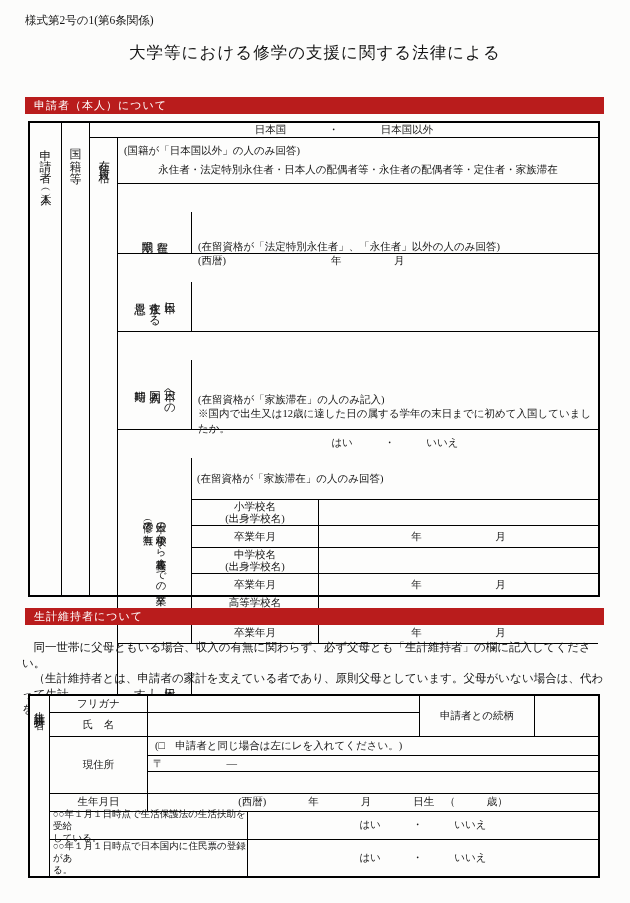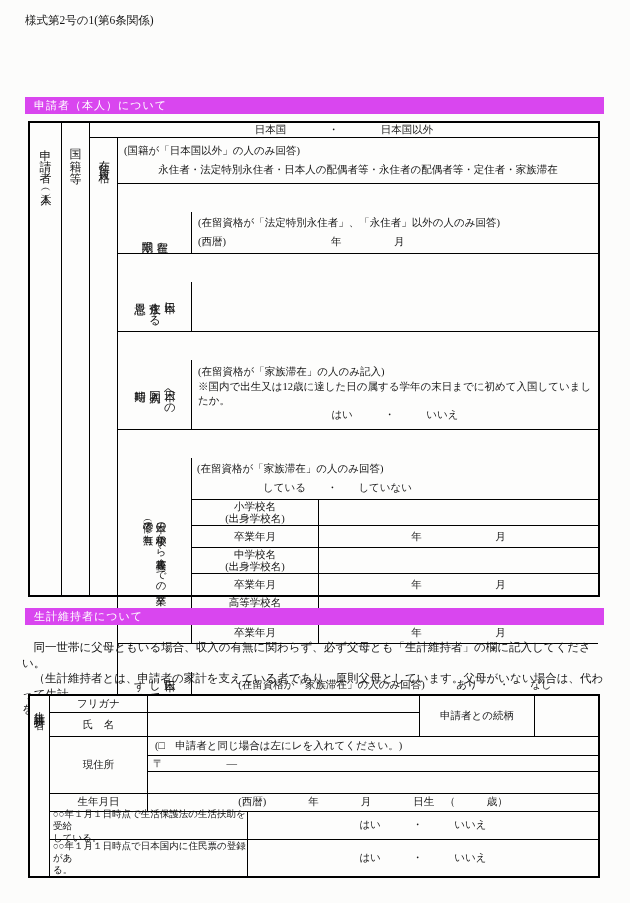--- a/index.html
+++ b/index.html
@@ -14,21 +14,21 @@
   }
   .pre { white-space:pre-line; }
 
   
   .form-number { position:absolute; left:25px; top:13px; font-size:11.5px; }
   .doc-title { position:absolute; left:0; top:41px; width:630px; text-align:center;
                font-size:16.5px; line-height:23px; letter-spacing:1px; }
 
   
   .section-bar { position:absolute; left:25px; width:579px; height:17px;
-                 background:#d946ef; color:#fff; font-size:11px; line-height:17px;
+                 background:#b91c1c; color:#fff; font-size:11px; line-height:17px;
                  padding-left:9px; letter-spacing:1px; }
   .bar1 { top:97px; }
   .bar2 { top:608px; }
 
   
   .br { border-right:1px solid #000; }
   .bb { border-bottom:1px solid #000; }
   .cell { display:flex; align-items:center; justify-content:center; }
 
   
@@ -50,21 +50,21 @@
   .t1-colC .vt { writing-mode:vertical-rl; font-size:11.5px; letter-spacing:4px; }
   .t1-rows { flex:1; display:flex; flex-direction:column;gap:28px; }
   .t1-r2 { height:46px; display:flex; flex-direction:column; justify-content:space-evenly; }
   .t1-r2 .note { padding-left:6px; }
   .t1-r2 .opts { text-align:center; }
   .row { display:flex; }
   .r3 { height:42px; } .r4 { height:50px; } .r5 { height:70px; } .r6 { height:186px; } .r7 { flex:1; }
   .rlabel { width:74px; display:flex; align-items:center; justify-content:center; }
   .rlabel .vt { line-height:15px; font-size:11.5px; }
   .rlabel .vt-small { line-height:13px; font-size:10.5px; letter-spacing:0px; }
-  .rcontent { flex:1; display:flex; flex-direction:column; }
+  .rcontent { flex:1; display:flex; flex-direction:column;margin-top:28px; }
   .r3 .rcontent { justify-content:space-evenly; padding-left:6px; }
   .r4 .rcontent { justify-content:center; text-align:center; }
   .r5 .rcontent { justify-content:space-between; padding:5px 6px 7px 6px; }
   .r5 .answers, .r6 .answers { text-align:center; }
   .r6-content { flex:1; display:flex; flex-direction:column; }
   .r6-intro { height:42px; display:flex; flex-direction:column; justify-content:space-evenly; padding-left:5px; }
   .r6-intro .answers { padding-right:120px; }
   .srow { display:flex; }
   .s26 { height:26px; } .s22 { height:22px; } .slast { flex:1; }
   .slabel { width:127px; display:flex; align-items:center; justify-content:center;
@@ -99,20 +99,21 @@
   .q-row { display:flex; font-size:9.5px; }
   .q1 { height:28px; } .q2 { flex:1; }
   .q-label { width:198px; display:flex; align-items:center; padding-left:3px; line-height:12px; }
   .q-ans { flex:1; display:flex; align-items:center; justify-content:center; font-size:10.5px; }
 </style>
 </head>
 <body>
 
 <div class="form-number">様式第2号の1(第6条関係)</div>
 <div class="doc-title">
+  <div>大学等における修学の支援に関する法律による</div>
 </div>
 
 <div class="section-bar bar1">申請者（本人）について</div>
 
 <div class="t1">
   <div class="t1-colA br">
     <span class="main">申請者</span>
     <span class="sub">（本人）</span>
   </div>
   <div class="t1-colB br">
@@ -166,21 +167,20 @@
         </div>
 
         <div class="row r6 bb">
           <div class="rlabel br">
             <span class="vt-small vert">日本の小学校から高校等までの卒業
 （修了）の有無</span>
           </div>
           <div class="r6-content">
             <div class="r6-intro bb">
               <div>(在留資格が「家族滞在」の人のみ回答)</div>
-              <div class="answers">している　　・　　していない</div>
             </div>
             <div class="srow s26 bb">
               <div class="slabel br pre">小学校名
 (出身学校名)</div>
               <div class="sval"></div>
             </div>
             <div class="srow s22 bb">
               <div class="slabel br">卒業年月</div>
               <div class="sval">年　　　　　　　月</div>
             </div>

